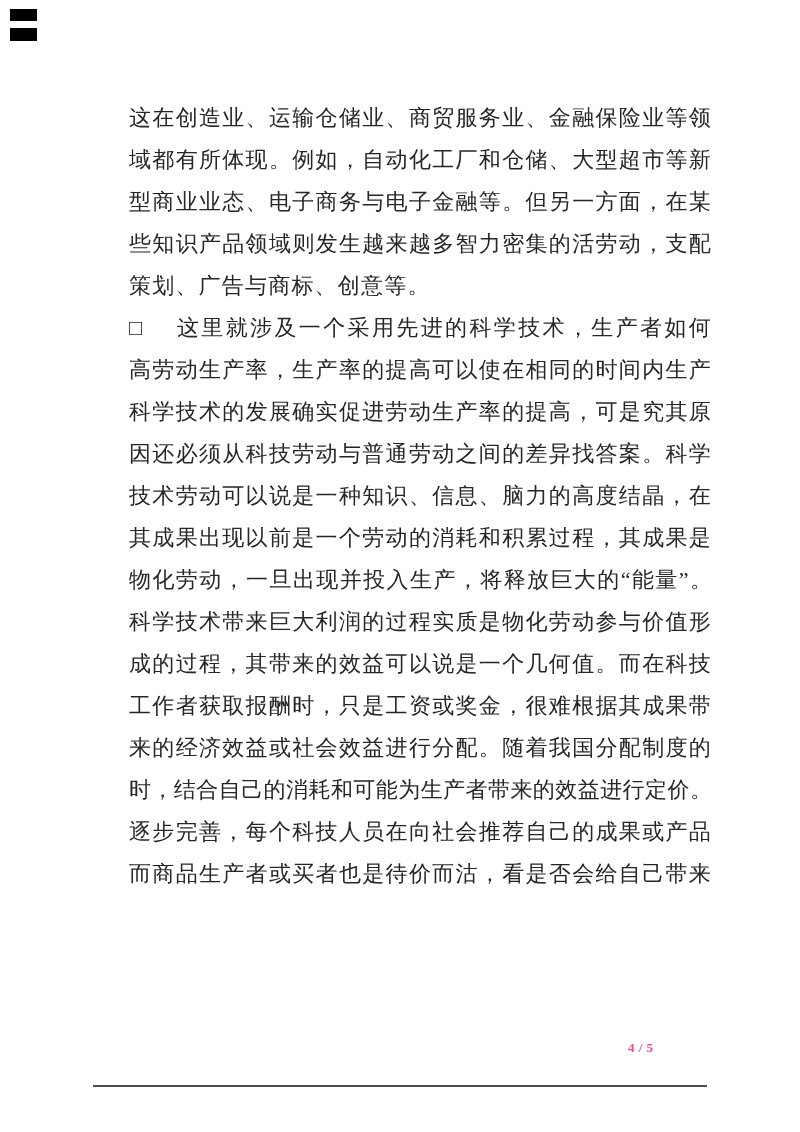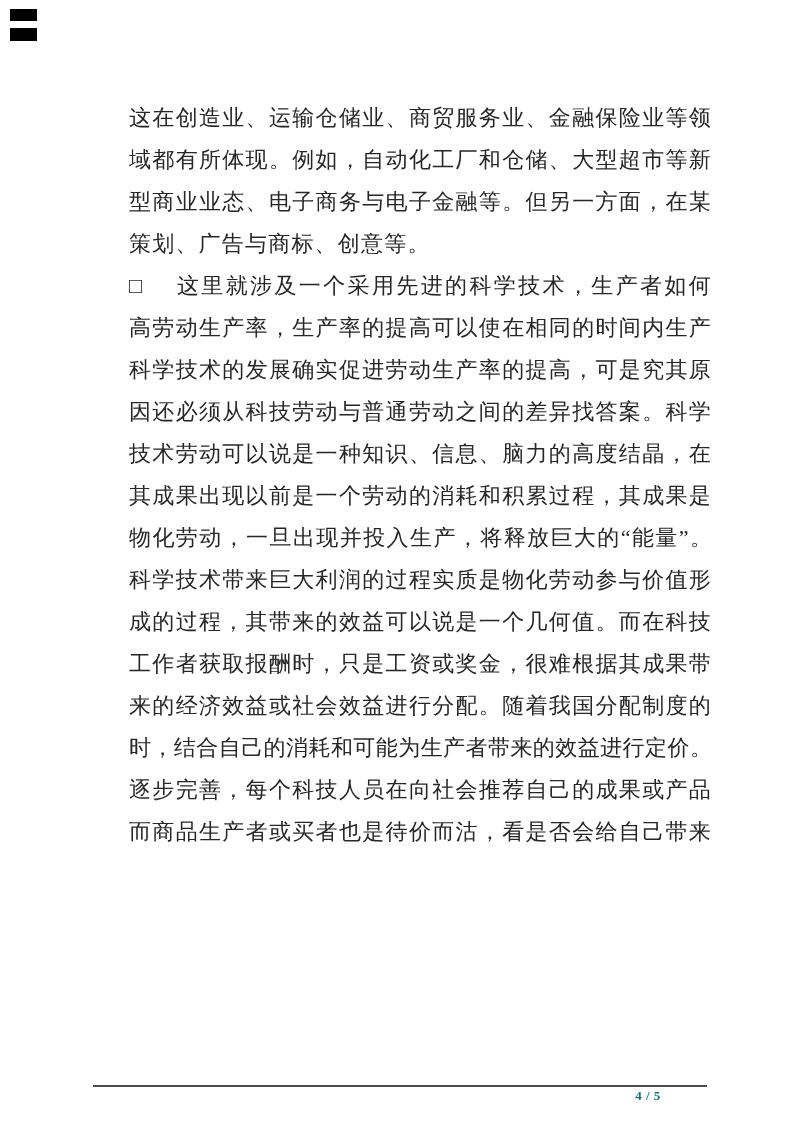--- a/index.html
+++ b/index.html
@@ -51,27 +51,27 @@
     text-align-last: left;
   }
   .line.tight {
     letter-spacing: 0.1px;
   }
 
   
   .page-indicator {
     position: absolute;
     left: 628px;
-    top: 1088px;
+    top: 1040px;
     width: 40px;
     font-size: 13px;
     font-weight: bold;
-    color: #0f766e;
+    color: #ec4899;
     letter-spacing: 0.5px;
-    text-align: center;
+    text-align: left;
   }
   .footer-rule {
     position: absolute;
     left: 93px;
     top: 1085px;
     width: 614px;
     height: 2px;
     background: #4d4d4d;
   }
 </style>
@@ -80,20 +80,21 @@
 
 <div class="page">
 
   <div class="scan-mark m1"></div>
   <div class="scan-mark m2"></div>
 
   <div class="text-block">
       <div class="line justify">这在创造业、运输仓储业、商贸服务业、金融保险业等领</div>
       <div class="line justify">域都有所体现。例如，自动化工厂和仓储、大型超市等新</div>
       <div class="line justify">型商业业态、电子商务与电子金融等。但另一方面，在某</div>
+      <div class="line justify">些知识产品领域则发生越来越多智力密集的活劳动，支配</div>
       <div class="line left">策划、广告与商标、创意等。</div>
       <div class="line justify">□　 这里就涉及一个采用先进的科学技术，生产者如何</div>
       <div class="line justify">高劳动生产率，生产率的提高可以使在相同的时间内生产</div>
       <div class="line justify">科学技术的发展确实促进劳动生产率的提高，可是究其原</div>
       <div class="line justify">因还必须从科技劳动与普通劳动之间的差异找答案。科学</div>
       <div class="line justify">技术劳动可以说是一种知识、信息、脑力的高度结晶，在</div>
       <div class="line justify">其成果出现以前是一个劳动的消耗和积累过程，其成果是</div>
       <div class="line justify tight">物化劳动，一旦出现并投入生产，将释放巨大的“能量”。</div>
       <div class="line justify">科学技术带来巨大利润的过程实质是物化劳动参与价值形</div>
       <div class="line justify">成的过程，其带来的效益可以说是一个几何值。而在科技</div>

